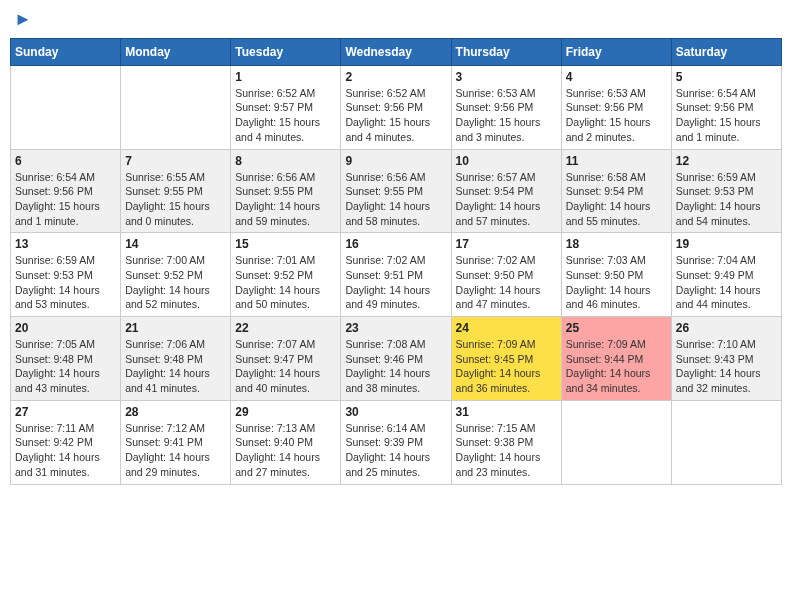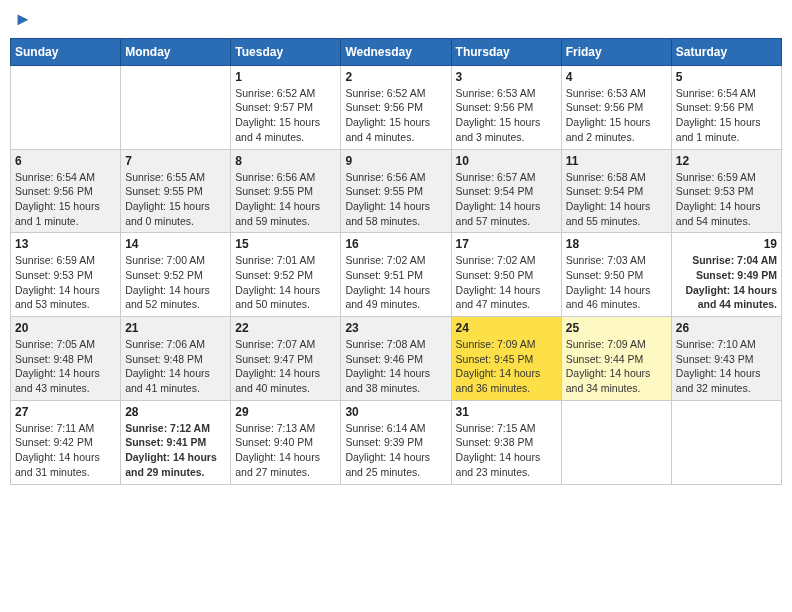--- a/index.html
+++ b/index.html
@@ -216,23 +216,23 @@
           <div class="day-info" style="white-space: pre-line;">Sunrise: 7:02 AM
 Sunset: 9:50 PM
 Daylight: 14 hours and 47 minutes.</div>
         </td>
         <td style="background: rgb(255, 255, 255);">
           <div class="day-number">18</div>
           <div class="day-info" style="white-space: pre-line;">Sunrise: 7:03 AM
 Sunset: 9:50 PM
 Daylight: 14 hours and 46 minutes.</div>
         </td>
-        <td style="background: rgb(255, 255, 255); text-align: right;">
+        <td style="background: rgb(255, 255, 255);">
           <div class="day-number">19</div>
-          <div class="day-info" style="white-space: pre-line; font-weight: bold;">Sunrise: 7:04 AM
+          <div class="day-info" style="white-space: pre-line;">Sunrise: 7:04 AM
 Sunset: 9:49 PM
 Daylight: 14 hours and 44 minutes.</div>
         </td>
       </tr>
       <tr>
         <td style="background: rgb(240, 240, 240); margin-top: 26px;">
           <div class="day-number">20</div>
           <div class="day-info" style="white-space: pre-line;">Sunrise: 7:05 AM
 Sunset: 9:48 PM
 Daylight: 14 hours and 43 minutes.</div>
@@ -254,21 +254,21 @@
           <div class="day-info" style="white-space: pre-line;">Sunrise: 7:08 AM
 Sunset: 9:46 PM
 Daylight: 14 hours and 38 minutes.</div>
         </td>
         <td style="background: #fde047;">
           <div class="day-number">24</div>
           <div class="day-info" style="white-space: pre-line;">Sunrise: 7:09 AM
 Sunset: 9:45 PM
 Daylight: 14 hours and 36 minutes.</div>
         </td>
-        <td style="background: #fef9c3;">
+        <td style="background: #fca5a5;">
           <div class="day-number">25</div>
           <div class="day-info" style="white-space: pre-line;">Sunrise: 7:09 AM
 Sunset: 9:44 PM
 Daylight: 14 hours and 34 minutes.</div>
         </td>
         <td style="background: rgb(240, 240, 240);">
           <div class="day-number">26</div>
           <div class="day-info" style="white-space: pre-line;">Sunrise: 7:10 AM
 Sunset: 9:43 PM
 Daylight: 14 hours and 32 minutes.</div>
@@ -276,21 +276,21 @@
       </tr>
       <tr>
         <td style="background: rgb(255, 255, 255);">
           <div class="day-number">27</div>
           <div class="day-info" style="white-space: pre-line;">Sunrise: 7:11 AM
 Sunset: 9:42 PM
 Daylight: 14 hours and 31 minutes.</div>
         </td>
         <td style="background: rgb(255, 255, 255);">
           <div class="day-number">28</div>
-          <div class="day-info" style="white-space: pre-line; font-weight: bold;">Sunrise: 7:12 AM
+          <div class="day-info" style="white-space: pre-line;">Sunrise: 7:12 AM
 Sunset: 9:41 PM
 Daylight: 14 hours and 29 minutes.</div>
         </td>
         <td style="background: rgb(255, 255, 255);">
           <div class="day-number">29</div>
           <div class="day-info" style="white-space: pre-line;">Sunrise: 7:13 AM
 Sunset: 9:40 PM
 Daylight: 14 hours and 27 minutes.</div>
         </td>
         <td style="background: rgb(255, 255, 255);">

